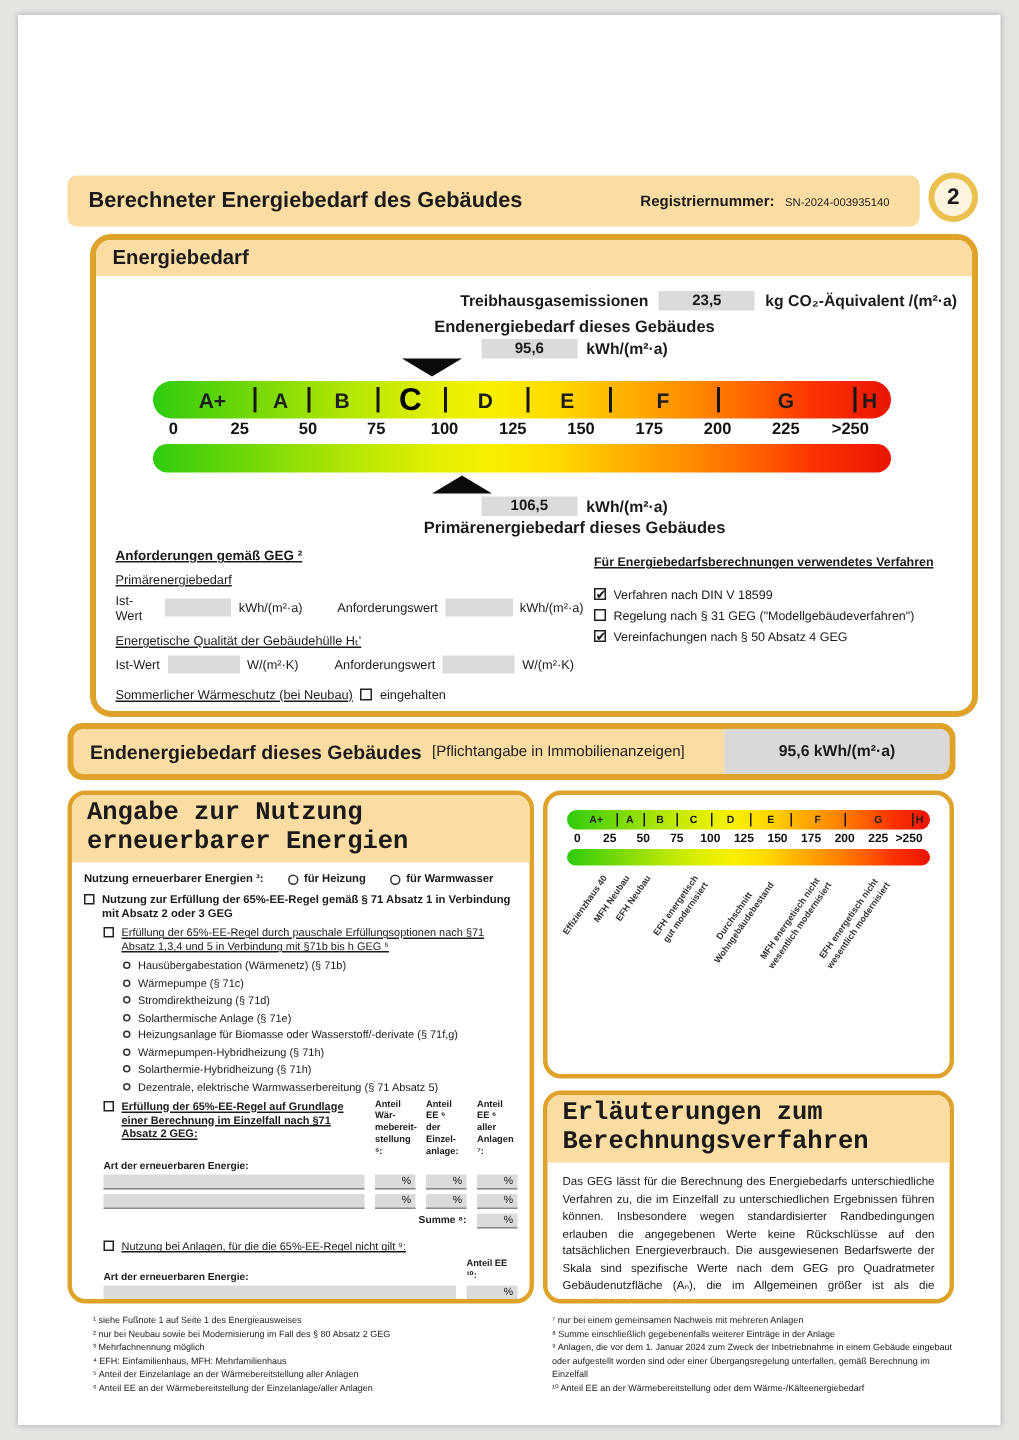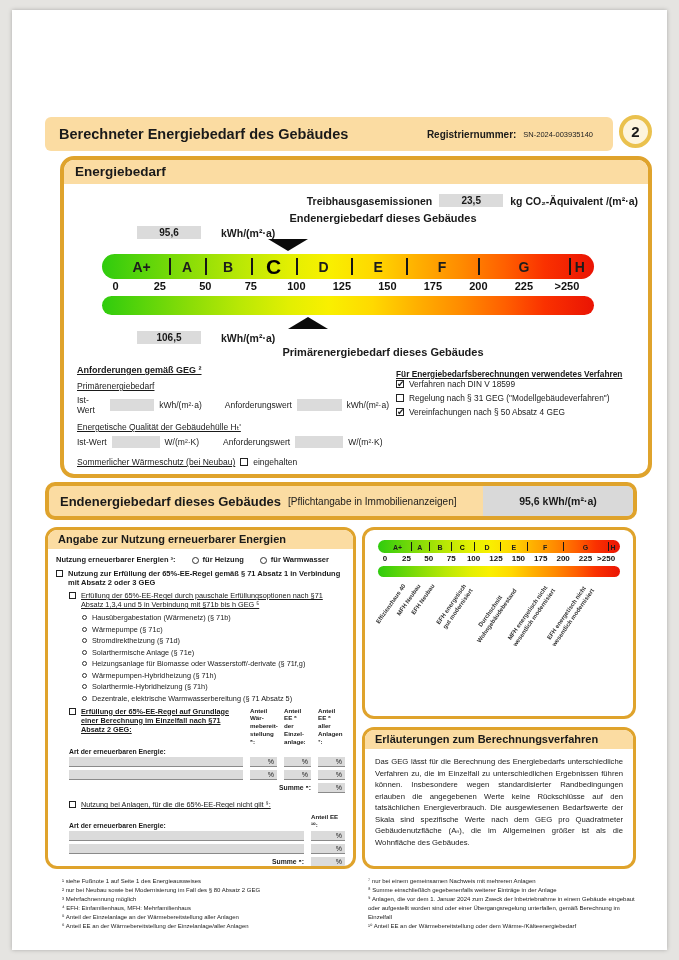--- a/index.html
+++ b/index.html
@@ -20,32 +20,32 @@
   .banner { position:absolute; left:45px; top:117px; width:568px; height:34px; background:#fbdca2; border-radius:6px; display:flex; align-items:center; padding:0 14px; }
   .btitle { font-size:14.5px; font-weight:bold; }
   .breg { margin-left:auto; font-size:10px; font-weight:bold; }
   .bregv { font-size:7.5px; margin-left:7px; margin-right:6px; color:#222; }
   .pagenum { position:absolute; left:619px; top:115px; width:33px; height:33px; border:4px solid #eac14e; background:#fdf4dd; border-radius:50%; display:flex; align-items:center; justify-content:center; font-size:15px; font-weight:bold; }
 
   
   .panel { position:absolute; border:4px solid #dfa32c; border-radius:14px; background:#fff; overflow:hidden; }
   .panel.thin { border-width:3px; border-radius:12px; }
   .phead { background:#fbdca2; padding:4px 11px 5px 11px; font-weight:bold; font-size:13.5px; }
-  .phead.sm { font-size:11px; padding:3px 10px 4px 10px; }
+  .phead.sm { font-size:17px; padding:3px 10px 4px 10px;font-family:Liberation Mono, monospace; }
 
   #p-energie { left:60px; top:156px; width:592px; height:322px; }
 
   .ghg-row { position:absolute; top:34px; right:10px; display:flex; align-items:center; gap:7px; font-size:10.5px; font-weight:bold; }
   .vbox { display:inline-block; width:56px; height:13px; background:#dbdbdb; }
   .vbox.num { width:64px; text-align:center; font-weight:bold; font-size:10px; line-height:13px; }
 
   .scale-col { position:absolute; left:38px; top:52px; width:492px; }
   .crow { text-align:center; transform:translateX(35px); }
   .clabel { font-size:11px; font-weight:bold; }
-  .cval { font-size:10.5px; font-weight:bold; margin-top:2px; display:flex; gap:20px; align-items:center; }
+  .cval { font-size:10.5px; font-weight:bold; margin-top:2px; display:flex; justify-content:center; gap:6px; align-items:center; }
 
   .sc-wrap { position:relative; }
   .arr { position:absolute; width:0; height:0; transform:translateX(-50%); }
   .arr.down { border-left:20px solid transparent; border-right:20px solid transparent; border-top:12px solid #0b0b0b; }
   .arr.up { border-left:20px solid transparent; border-right:20px solid transparent; border-bottom:12px solid #0b0b0b; }
 
   .grad { background:linear-gradient(90deg,#2fcb0e 0%,#58d40a 8%,#8bdd07 18%,#b9e805 28%,#e2ef02 38%,#f9f000 46%,#ffd900 55%,#ffb000 64%,#ff8b00 73%,#ff5f00 82%,#fa3100 90%,#ea1404 100%); }
   .sc-letters { position:relative; height:25px; border-radius:13px; margin-top:2px; }
   .sc-letter { position:absolute; top:50%; transform:translate(-50%,-50%); font-weight:bold; font-size:14px; color:#1c1c1c; }
   .sc-current { font-size:21px; color:#000; }
@@ -65,21 +65,21 @@
   .u { text-decoration:underline; }
   .req .h1 { font-weight:bold; font-size:9px; margin-bottom:6px; }
   .req .h2 { margin-bottom:4px; }
   .frow { display:flex; align-items:center; gap:5px; margin-bottom:7px; }
   .frow .vbox { width:48px; height:12px; }
   .frow .gap { width:14px; }
   .cbx { display:inline-block; width:8px; height:8px; border:1px solid #222; background:#fff; font-size:9px; line-height:7px; text-align:center; vertical-align:-1px; overflow:visible; }
   .cbx.on { font-weight:bold; }
 
   .verf { position:absolute; left:332px; top:209px; width:252px; font-size:8.3px; }
-  .verf .h1 { font-weight:bold; margin-bottom:0; }
+  .verf .h1 { font-weight:bold; margin-bottom:12px; }
   .verf-row { display:flex; gap:5px; align-items:flex-start; margin-bottom:4px; }
   .verf-row .cbx { flex:0 0 auto; margin-top:1px; }
 
   
   .endband { position:absolute; left:45px; top:482px; width:592px; height:38px; border:4px solid #dfa32c; border-radius:10px; background:#fbdca2; display:flex; align-items:stretch; overflow:hidden; }
   .endband .lt { display:flex; align-items:center; padding-left:11px; gap:7px; flex:1; }
   .endband .lbl { font-size:13px; font-weight:bold; }
   .endband .note { font-size:10px; }
   .endband .val { width:150px; background:#d9d9d9; display:flex; align-items:center; justify-content:center; font-weight:bold; font-size:10.5px; }
 

